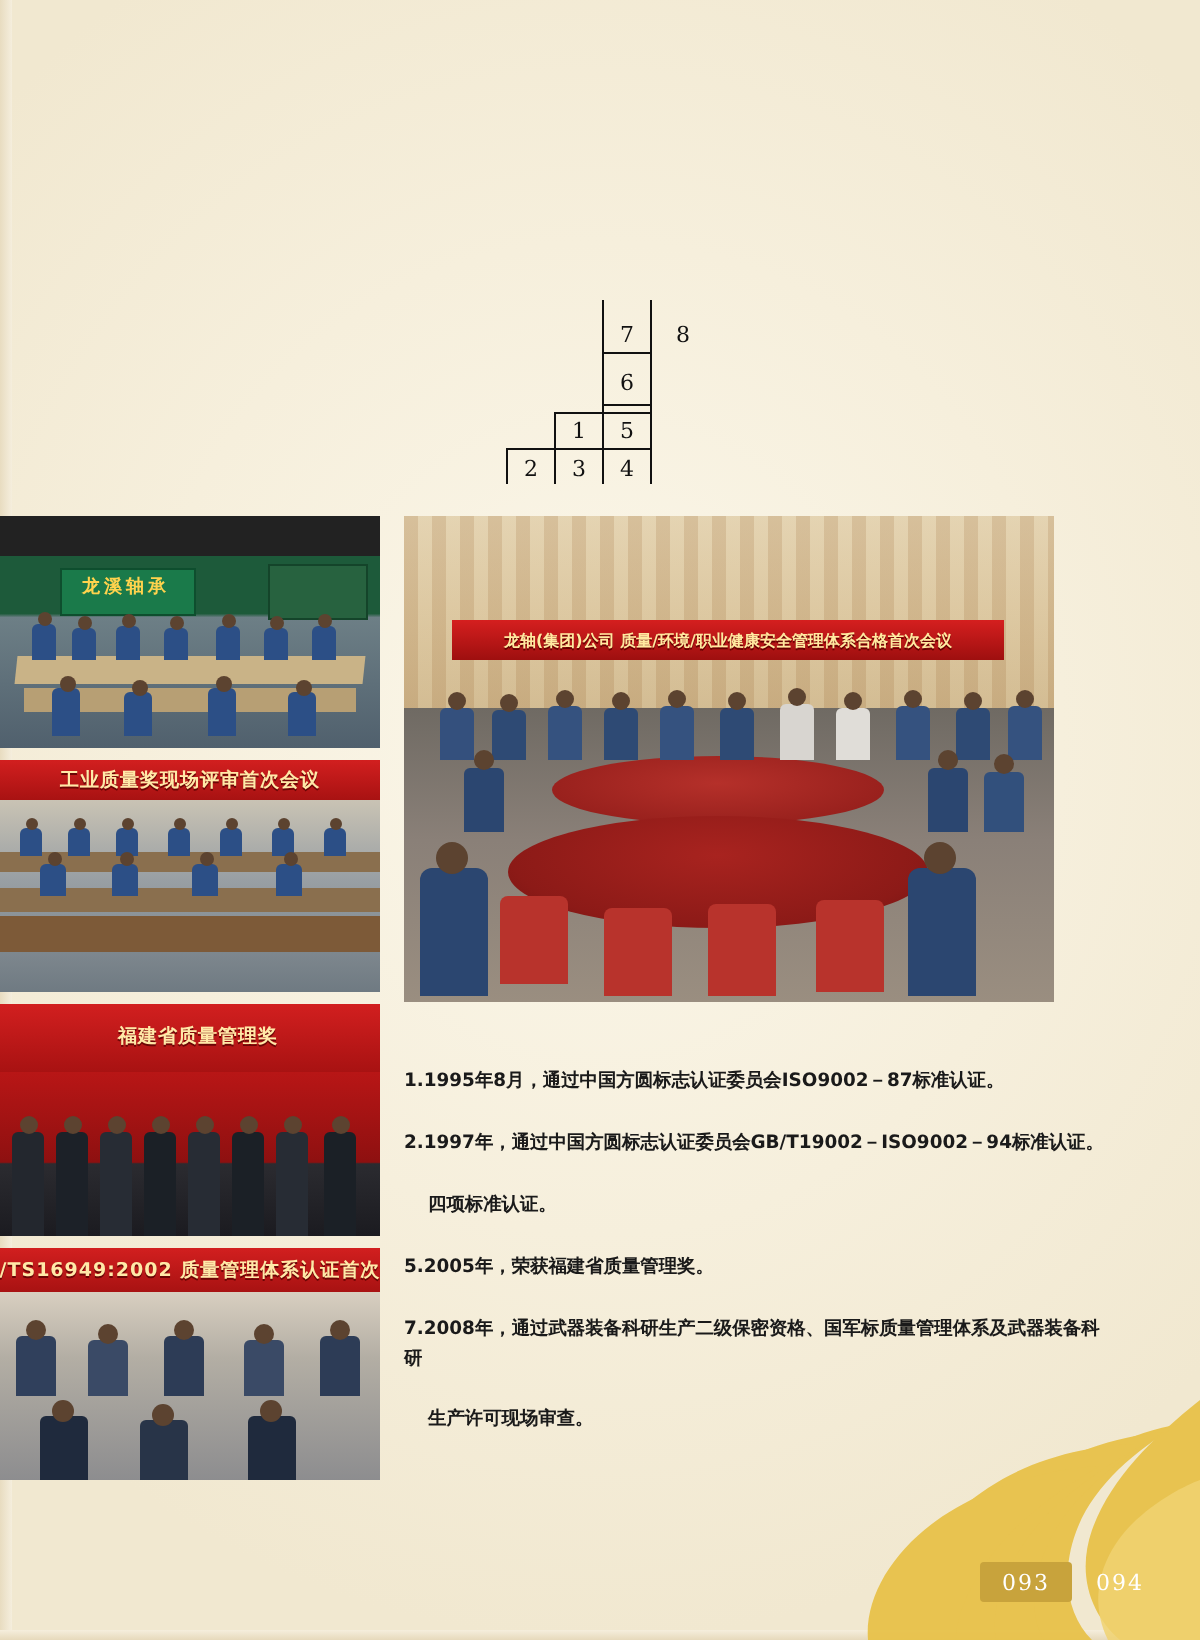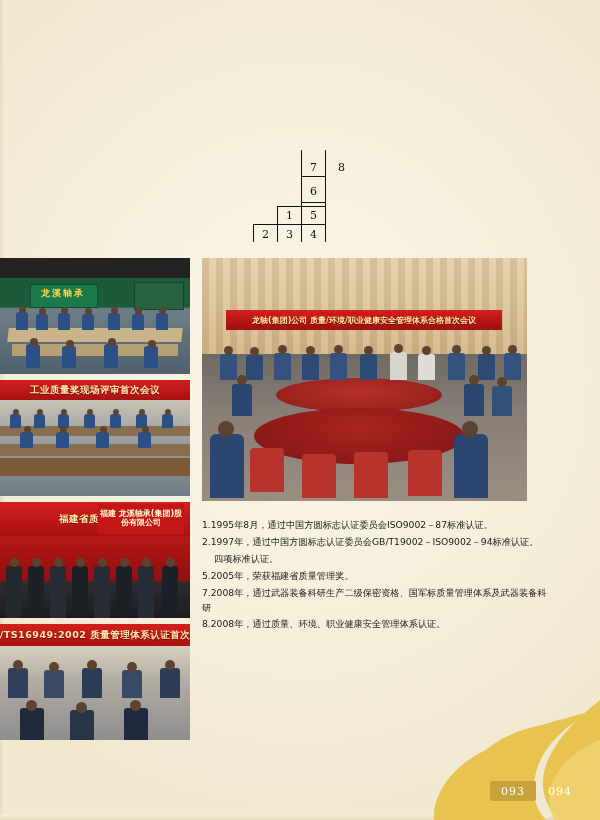--- a/index.html
+++ b/index.html
@@ -110,21 +110,21 @@
   .mp-table2{position:absolute;left:74px;top:120px;width:166px;height:34px;border-radius:50%;
     background:radial-gradient(ellipse at 50% 40%,#b5302a,#8e1b18);}
   .mp-chair{position:absolute;background:#b8332c;border-radius:4px 4px 0 0;}
 
   
   .textblock{
     position:absolute;left:202px;top:518px;width:350px;
     font-family:"DejaVu Sans","Liberation Sans",sans-serif;
     font-size:9.2px;line-height:1.62;color:#1a1a1a;
   }
-  .textblock p{margin:0 0 2px 0;}
+  .textblock p{margin:16px 0 2px 0;font-weight:bold;}
   .textblock .indent{padding-left:12px;}
 
   
   .ornament{
     position:absolute;right:0;bottom:0;width:250px;height:150px;overflow:hidden;pointer-events:none;
   }
   .pagebar{
     position:absolute;right:0;bottom:18px;width:110px;height:22px;
     display:flex;align-items:center;
   }
@@ -244,21 +244,20 @@
     <div class="head" style="left:76px;top:56px;width:9px;height:9px;"></div>
     <div class="person" style="left:94px;top:64px;width:16px;height:52px;background:#272c34;"></div>
     <div class="head" style="left:98px;top:56px;width:9px;height:9px;"></div>
     <div class="person" style="left:116px;top:64px;width:16px;height:52px;background:#1b2026;"></div>
     <div class="head" style="left:120px;top:56px;width:9px;height:9px;"></div>
     <div class="person" style="left:138px;top:64px;width:16px;height:52px;background:#272c34;"></div>
     <div class="head" style="left:142px;top:56px;width:9px;height:9px;"></div>
     <div class="person" style="left:162px;top:64px;width:16px;height:52px;background:#1b2026;"></div>
     <div class="head" style="left:166px;top:56px;width:9px;height:9px;"></div>
     <div class="banner b3">福建省质量管理奖</div>
-    <div class="award">福建 龙溪轴承(集团)股份有限公司</div>
   </div>
 
   <div class="photo p4">
     <div class="body"></div>
     <div class="person" style="left:8px;top:44px;width:20px;height:30px;background:#30405c;"></div>
     <div class="head" style="left:13px;top:36px;width:10px;height:10px;"></div>
     <div class="person" style="left:44px;top:46px;width:20px;height:28px;background:#3a4a66;"></div>
     <div class="head" style="left:49px;top:38px;width:10px;height:10px;"></div>
     <div class="person" style="left:82px;top:44px;width:20px;height:30px;background:#2d3c56;"></div>
     <div class="head" style="left:87px;top:36px;width:10px;height:10px;"></div>
@@ -323,21 +322,21 @@
   <div class="person" style="left:252px;top:176px;width:34px;height:64px;background:#2b4670;border-radius:6px 6px 0 0;"></div>
   <div class="head" style="left:260px;top:163px;width:16px;height:16px;"></div>
 </div>
 
 <div class="textblock">
   <p>1.1995年8月，通过中国方圆标志认证委员会ISO9002－87标准认证。</p>
   <p>2.1997年，通过中国方圆标志认证委员会GB/T19002－ISO9002－94标准认证。</p>
   <p class="indent">四项标准认证。</p>
   <p>5.2005年，荣获福建省质量管理奖。</p>
   <p>7.2008年，通过武器装备科研生产二级保密资格、国军标质量管理体系及武器装备科研</p>
-  <p>8.2008年，通过质量、环境、职业健康安全管理体系认证。</p>
+  <p class="indent">生产许可现场审查。</p>
 </div>
 
 <div class="ornament">
   <svg width="250" height="150" viewBox="0 0 250 150">
     <g fill="#e8c24a" opacity="0.95">
       <path d="M250,150 L250,30 C225,50 205,70 196,95 C188,118 196,138 210,150 Z"></path>
       <path d="M168,150 C150,128 152,100 172,78 C190,58 216,46 240,42 C216,56 196,74 188,96 C180,118 184,138 196,150 Z"></path>
       <path d="M136,150 C122,124 132,94 158,74 C180,57 208,48 232,46 C206,62 184,80 174,102 C164,124 166,140 172,150 Z"></path>
       <path d="M108,150 C100,122 116,92 144,74 C168,58 198,52 222,52 C194,68 170,86 158,108 C148,126 146,140 148,150 Z"></path>
       <path d="M84,150 C82,126 100,100 128,84 C150,71 178,64 200,63 C174,78 152,96 140,116 C131,131 128,142 128,150 Z"></path>

